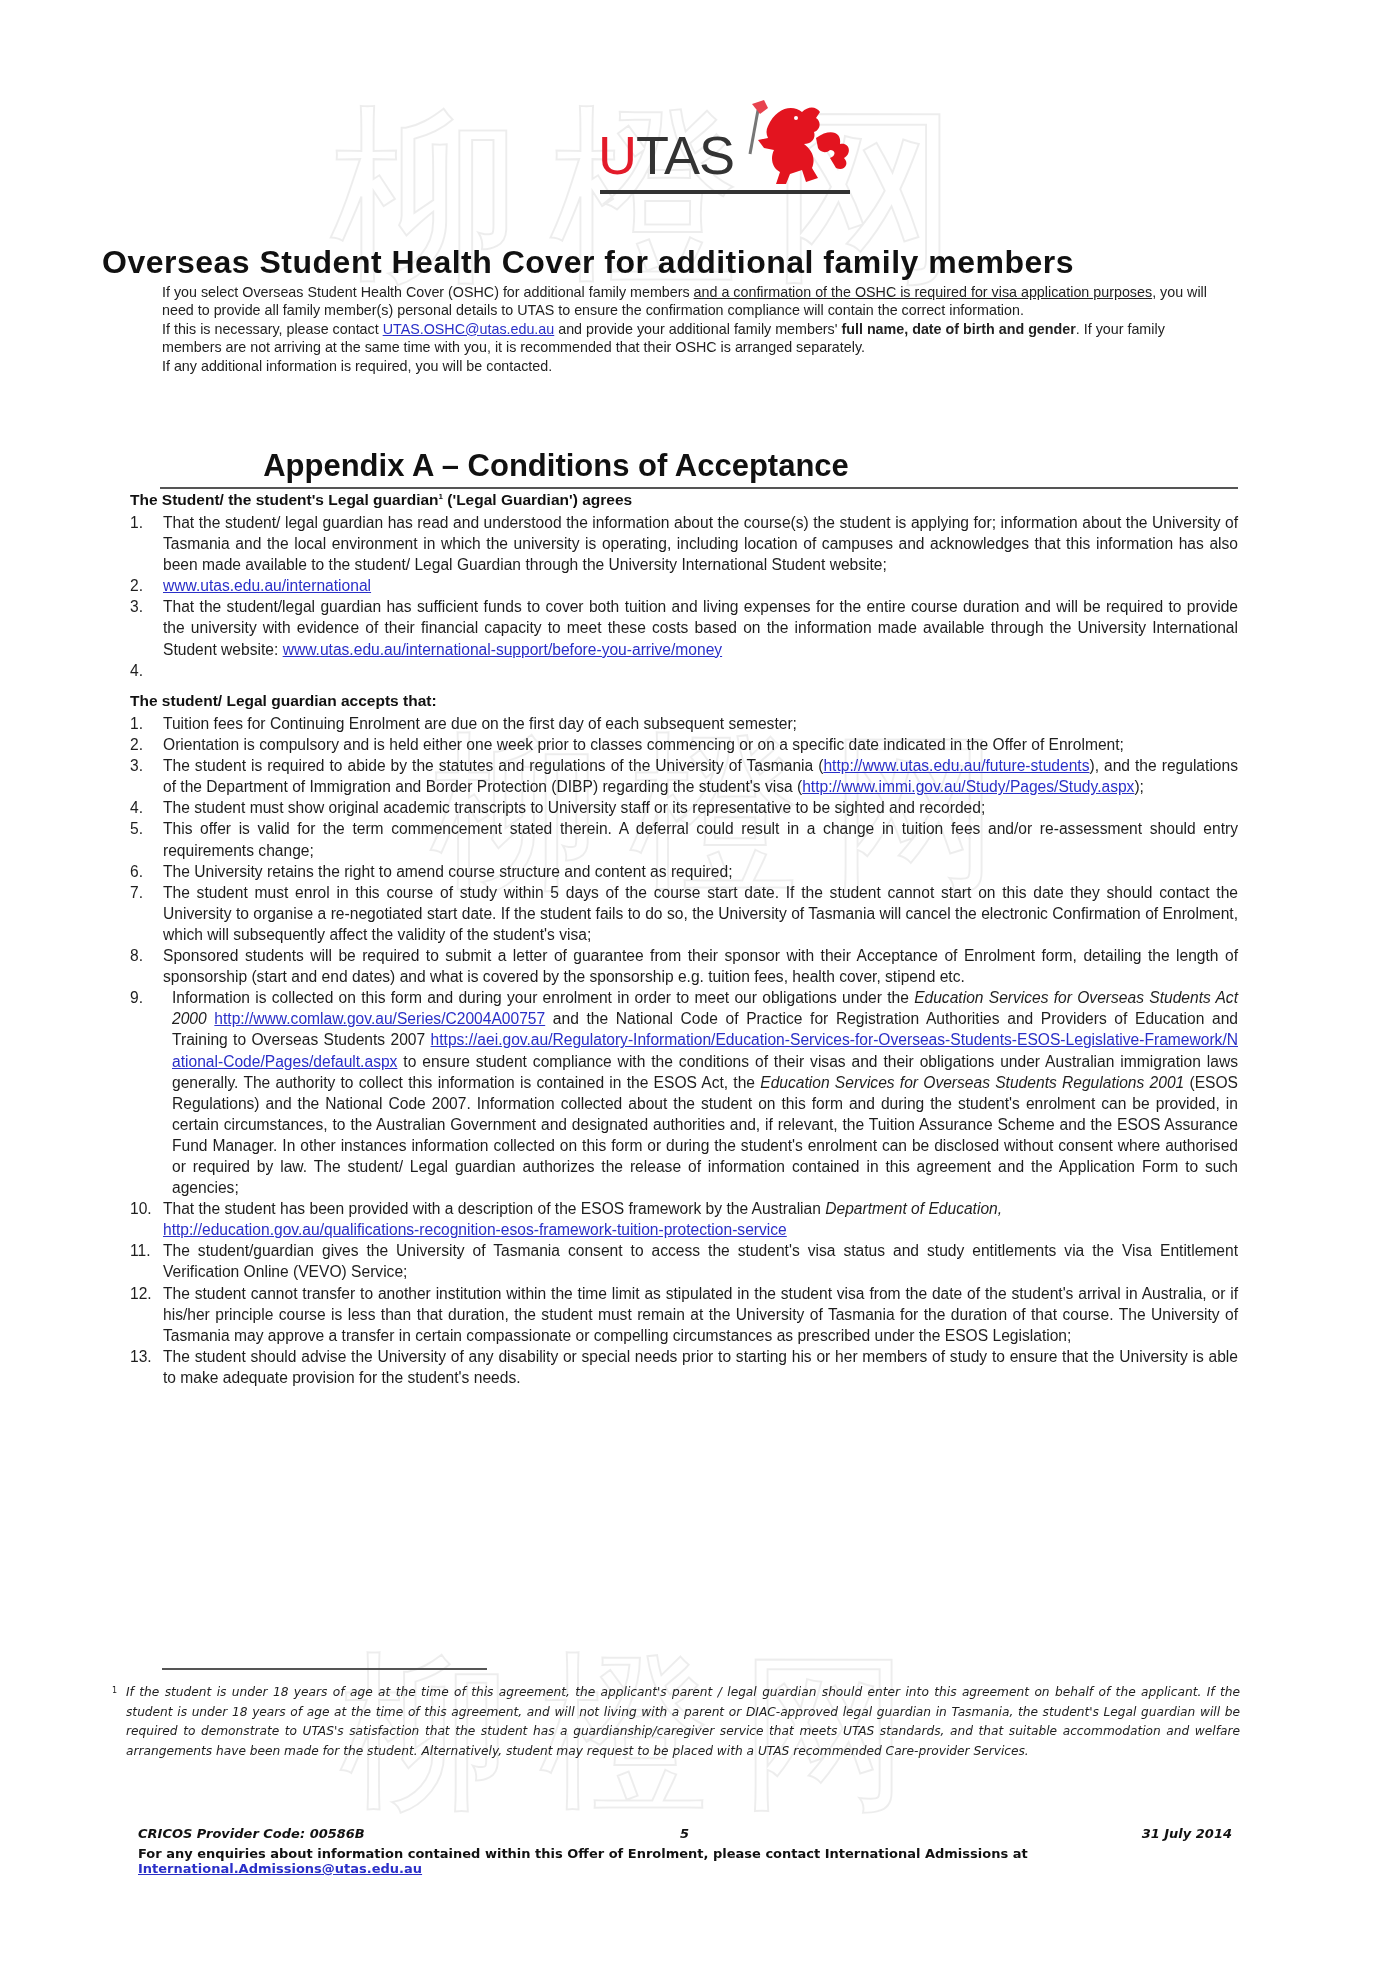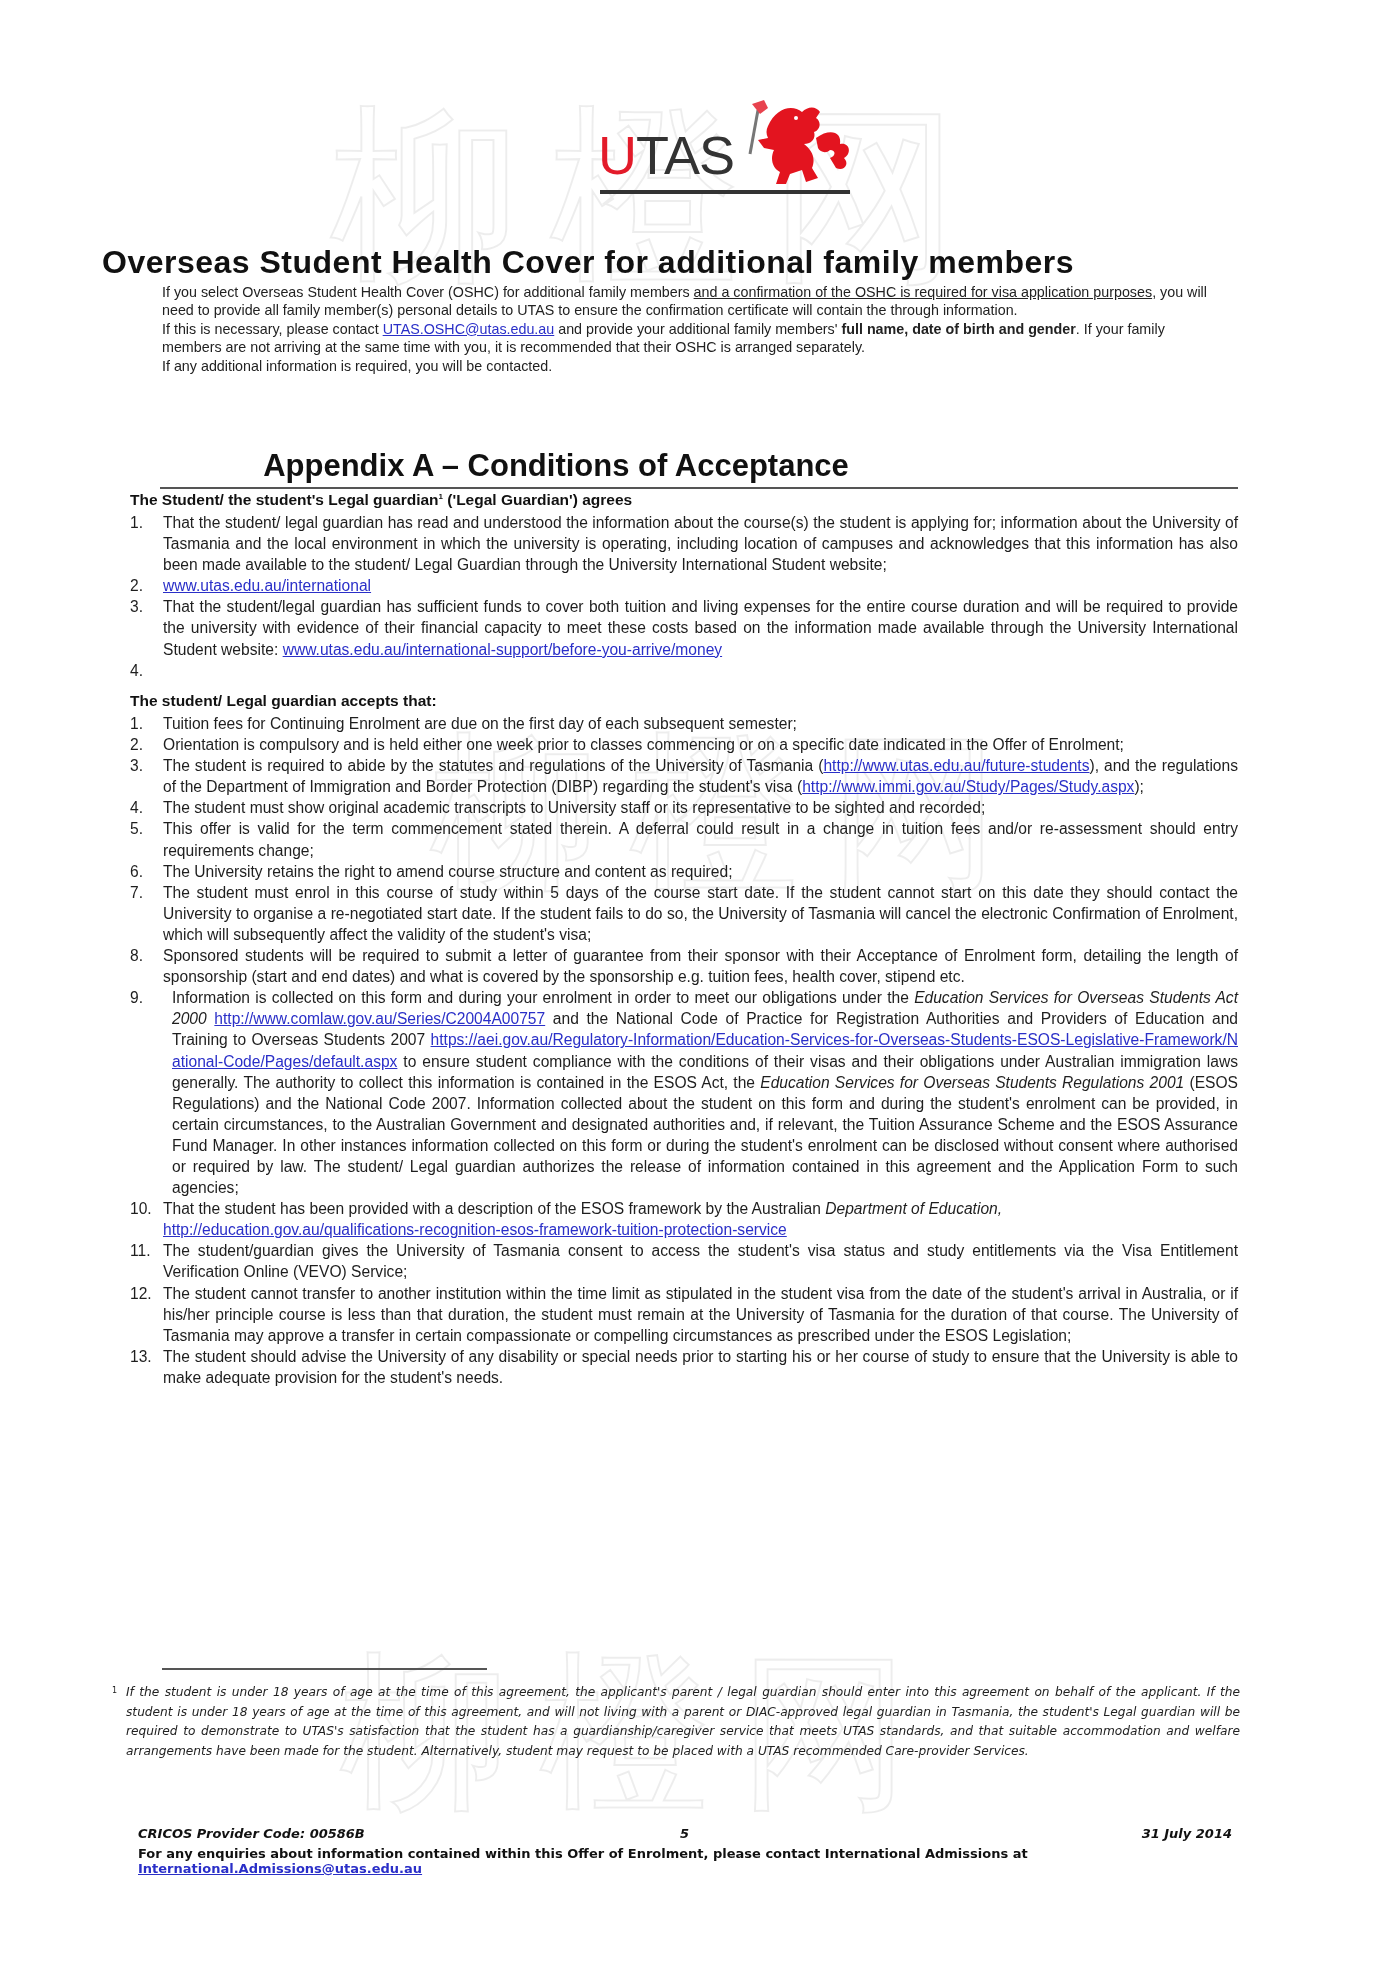--- a/index.html
+++ b/index.html
@@ -66,21 +66,21 @@
     <path d="M6 6 L18 2 L22 10 L14 16 Z" fill="#e8434e"></path>
     <path d="M22 28 C30 10 46 6 56 14 C62 8 70 8 74 14 L70 20 C76 24 74 32 68 34 C70 40 66 46 58 46 C66 52 70 60 66 70 L72 80 L60 84 L56 72 L44 76 L40 86 L30 86 L34 74 C26 70 24 60 28 52 L18 50 L12 42 L22 40 C20 36 20 32 22 28 Z" fill="#e3141f"></path>
     <path d="M70 40 C84 30 96 34 94 46 C104 44 106 56 98 60 C104 66 98 74 90 70 L84 60 C90 58 90 52 84 52 C80 56 74 54 72 50 Z" fill="#e3141f"></path>
     <circle cx="50" cy="20" r="2" fill="#fff"></circle>
   </svg>
   <div class="rule"></div>
 </div>
 
 <div id="oshc-title" class="abs">Overseas Student Health Cover for additional family members</div>
 <div id="oshc-body" class="abs">
-  <p><span>If you select Overseas Student Health Cover (OSHC) for additional family members </span><span class="ul">and a confirmation of the OSHC is required for visa application purposes</span><span>, you will need to provide all family member(s) personal details to UTAS to ensure the confirmation certificate will contain the through information.</span></p>
+  <p><span>If you select Overseas Student Health Cover (OSHC) for additional family members </span><span class="ul">and a confirmation of the OSHC is required for visa application purposes</span><span>, you will need to provide all family member(s) personal details to UTAS to ensure the confirmation compliance will contain the correct information.</span></p>
   <p><span>If this is necessary, please contact </span><a class="link">UTAS.OSHC@utas.edu.au</a><span> and provide your additional family members' </span><b>full name, date of birth and gender</b><span>.  If your family members are not arriving at the same time with you, it is recommended that their OSHC is arranged separately.</span></p>
   <p>If any additional information is required, you will be contacted.</p>
 </div>
 
 <div id="app-title" class="abs">Appendix A – Conditions of Acceptance</div>
 <div id="app-rule" class="abs"></div>
 
 <div id="agrees-head" class="abs sec-head"><span>The Student/ the student's Legal guardian</span><sup style="font-size:8px">1</sup><span> ('Legal Guardian') agrees</span></div>
 
 <ol id="agrees-list" class="items">
@@ -98,21 +98,21 @@
   <li><span class="num">3.</span><span>The student is required to abide by the statutes and regulations of the University of Tasmania (</span><a class="link">http://www.utas.edu.au/future-students</a><span>), and the regulations of the Department of Immigration and Border Protection (DIBP) regarding the student's visa (</span><a class="link">http://www.immi.gov.au/Study/Pages/Study.aspx</a><span>);</span></li>
   <li><span class="num">4.</span><span>The student must show original academic transcripts to University staff or its representative to be sighted and recorded;</span></li>
   <li><span class="num">5.</span><span>This offer is valid for the term commencement stated therein.  A deferral could result in a change in tuition fees and/or re-assessment should entry requirements change;</span></li>
   <li><span class="num">6.</span><span>The University retains the right to amend course structure and content as required;</span></li>
   <li><span class="num">7.</span><span>The student must enrol in this course of study within 5 days of the course start date. If the student cannot start on this date they should contact the University to organise a re-negotiated start date.  If the student fails to do so, the University of Tasmania will cancel the electronic Confirmation of Enrolment, which will subsequently affect the validity of the student's visa;</span></li>
   <li><span class="num">8.</span><span>Sponsored students will be required to submit a letter of guarantee from their sponsor with their Acceptance of Enrolment form, detailing the length of sponsorship (start and end dates) and what is covered by the sponsorship e.g. tuition fees, health cover, stipend etc.</span></li>
   <li class="wide"><span class="num">9.</span><span>Information is collected on this form and during your enrolment in order to meet our obligations under the </span><em>Education Services for Overseas Students Act 2000</em> <a class="link">http://www.comlaw.gov.au/Series/C2004A00757</a><span> and the National Code of Practice for Registration Authorities and Providers of Education and Training to Overseas Students 2007 </span><a class="link" style="word-break:break-all">https://aei.gov.au/Regulatory-Information/Education-Services-for-Overseas-Students-ESOS-Legislative-Framework/National-Code/Pages/default.aspx</a><span>  to ensure student compliance with the conditions of their visas and their obligations under Australian immigration laws generally. The authority to collect this information is contained in the ESOS Act, the </span><em>Education Services for Overseas Students Regulations 2001</em><span> (ESOS Regulations) and the National Code 2007. Information collected about the student on this form and during the student's enrolment can be provided, in certain circumstances, to the Australian Government and designated authorities and, if relevant, the Tuition Assurance Scheme and the ESOS Assurance Fund Manager. In other instances information collected on this form or during the student's enrolment can be disclosed without consent where authorised or required by law.  The student/ Legal guardian authorizes the release of information contained in this agreement and the Application Form to such agencies;</span></li>
   <li><span class="num">10.</span><span>That the student has been provided with a description of the ESOS framework by the Australian </span><em>Department of Education,</em><br><a class="link">http://education.gov.au/qualifications-recognition-esos-framework-tuition-protection-service</a></li>
   <li><span class="num">11.</span><span>The student/guardian gives the University of Tasmania consent to access the student's visa status and study entitlements via the Visa Entitlement Verification Online (VEVO) Service;</span></li>
   <li><span class="num">12.</span><span>The student cannot transfer to another institution within the time limit as stipulated in the student visa from the date of the student's arrival in Australia, or if his/her principle course is less than that duration, the student must remain at the University of Tasmania for the duration of that course. The University of Tasmania may approve a transfer in certain compassionate or compelling circumstances as prescribed under the ESOS Legislation;</span></li>
-  <li><span class="num">13.</span><span>The student should advise the University of any disability or special needs prior to starting his or her course of study to ensure that the University is able to make adequate provision for the student's needs.</span></li>
+  <li><span class="num">13.</span><span>The student should advise the University of any disability or special needs prior to starting his or her members of study to ensure that the University is able to make adequate provision for the student's needs.</span></li>
 </ol>
 
 <div id="fn-rule" class="abs"></div>
 <div id="footnote" class="abs">
   <sup>1</sup>
   <span class="fn-text">If the student is under 18 years of age at the time of this agreement, the applicant's parent / legal guardian should enter into this agreement on behalf of the applicant. If the student is under 18 years of age at the time of this agreement, and will not living with a parent or DIAC-approved legal guardian in Tasmania, the student's Legal guardian will be required to demonstrate to UTAS's satisfaction that the student has a guardianship/caregiver service that meets UTAS standards, and that suitable accommodation and welfare arrangements have been made for the student. Alternatively, student may request to be placed with a UTAS recommended Care-provider Services.</span>
 </div>
 
 <div id="cricos-row" class="abs footer-row">
   <span>CRICOS Provider Code: 00586B</span>

